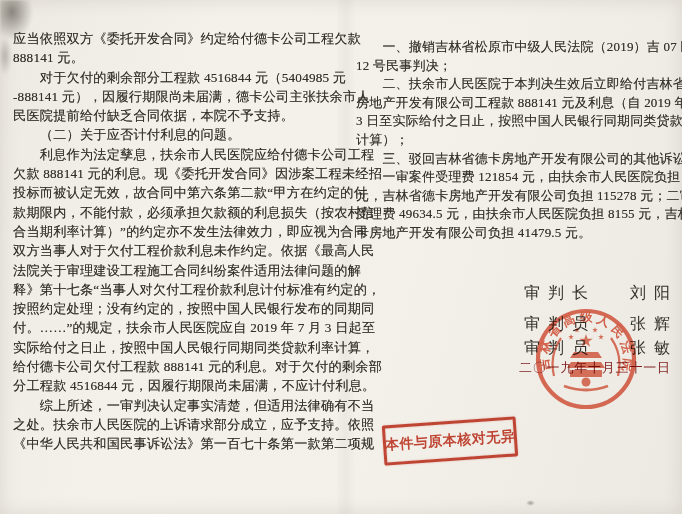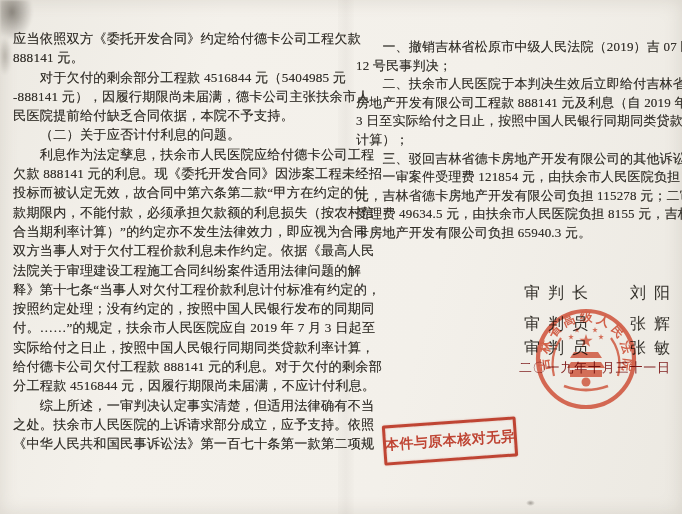--- a/index.html
+++ b/index.html
@@ -107,21 +107,21 @@
         <div class="line">　　一、撤销吉林省松原市中级人民法院（2019）吉 07 民初</div>
         <div class="line">12 号民事判决；</div>
         <div class="line">　　二、扶余市人民医院于本判决生效后立即给付吉林省德卡</div>
         <div class="line">房地产开发有限公司工程款 888141 元及利息（自 2019 年 7 月</div>
         <div class="line">3 日至实际给付之日止，按照中国人民银行同期同类贷款利率</div>
         <div class="line">计算）；</div>
         <div class="line">　　三、驳回吉林省德卡房地产开发有限公司的其他诉讼请求。</div>
         <div class="line">　　一审案件受理费 121854 元，由扶余市人民医院负担 6576</div>
         <div class="line">元，吉林省德卡房地产开发有限公司负担 115278 元；二审案件</div>
         <div class="line">受理费 49634.5 元，由扶余市人民医院负担 8155 元，吉林省德</div>
-        <div class="line">卡房地产开发有限公司负担 65940.3 元。</div>
+        <div class="line">卡房地产开发有限公司负担 41479.5 元。</div>
       </div>
   </div>
 
   <div class="sig-row sig-1">
     <span class="sig-label">审 判 长</span>
     <span class="sig-name">刘 阳</span>
   </div>
   <div class="sig-row sig-2">
     <span class="sig-label">审 判 员</span>
     <span class="sig-name">张 辉</span>

